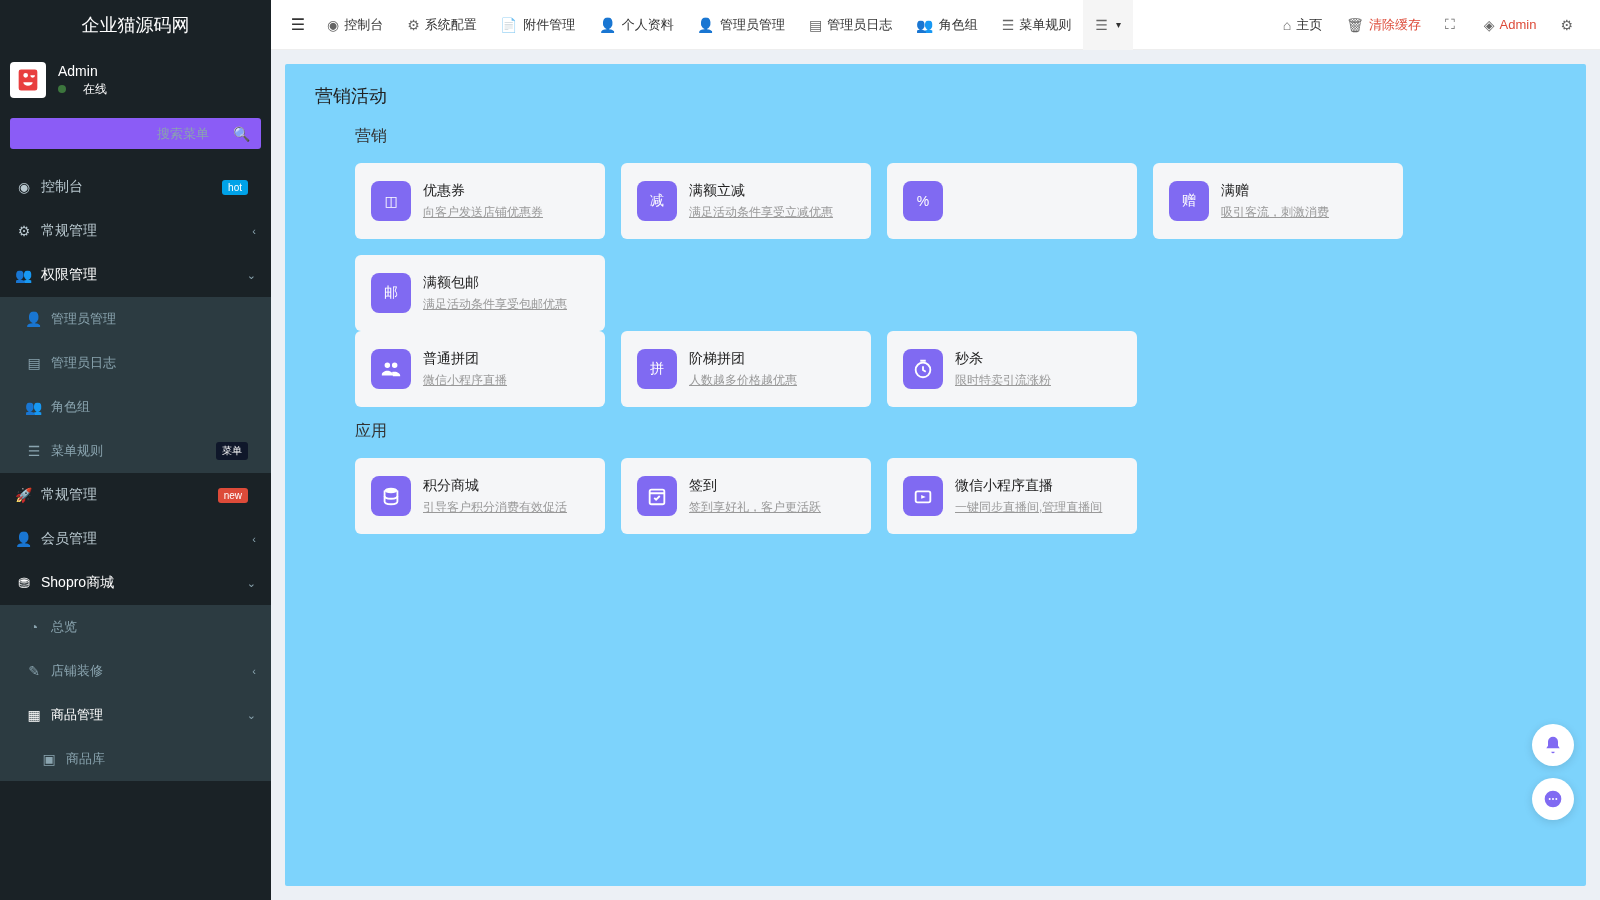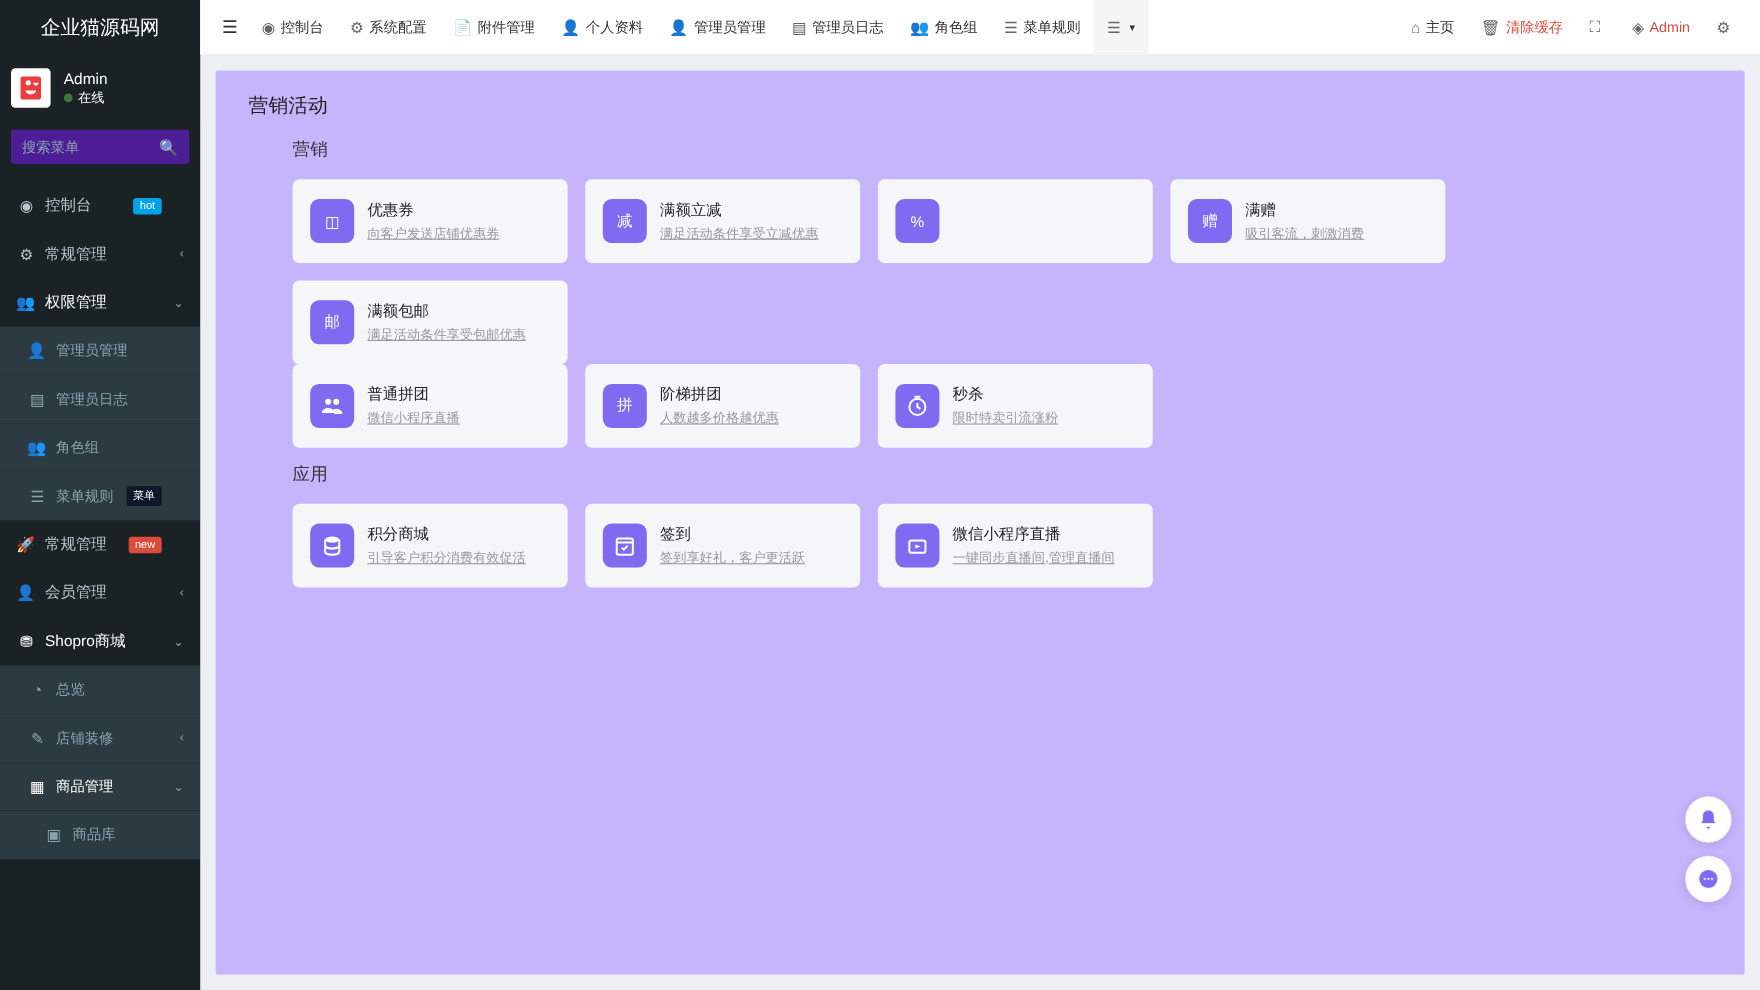--- a/index.html
+++ b/index.html
@@ -1,53 +1,53 @@
 <!DOCTYPE html>
 <html><head>
 <meta charset="utf-8">
 <style>
 * { margin: 0; padding: 0; box-sizing: border-box; }
 body { font-family: -apple-system, BlinkMacSystemFont, "Segoe UI", "Microsoft YaHei", sans-serif; background: #ecf0f5; overflow: hidden; }
 .app { display: flex; width: 1600px; height: 900px; }
-.sidebar { width: 182px; background: #1a2226; color: #fff; display: flex; flex-direction: column; flex-shrink: 0; overflow-y: auto; }
+.sidebar { width: 271px; background: #1a2226; color: #fff; display: flex; flex-direction: column; flex-shrink: 0; overflow-y: auto; }
 .sidebar::-webkit-scrollbar { width: 0; }
 .logo { height: 50px; line-height: 50px; text-align: center; font-size: 18px; font-weight: 500; background: #1a2226; }
 .user-panel { padding: 12px 10px; display: flex; align-items: center; background: #1a2226; }
 .user-avatar { width: 36px; height: 36px; border-radius: 4px; background: #fff; display: flex; align-items: center; justify-content: center; margin-right: 12px; }
 .user-avatar svg { width: 28px; height: 28px; }
 .user-info { display: flex; flex-direction: column; }
 .user-name { font-size: 14px; font-weight: 500; }
-.user-status { font-size: 12px; color: #fff; display: flex; align-items: center; margin-top: 2px; }
+.user-status { font-size: 12px; color: #fff; display: flex; align-items: center; margin-top: 2px; gap: 12px; }
 .status-dot { width: 8px; height: 8px; border-radius: 50%; background: #3c763d; margin-right: 5px; }
 .search-box { margin: 8px 10px; position: relative; }
-.search-input { width: 100%; background: #4c1d95; border: none; color: #fff; padding: 8px 34px 8px 10px; font-size: 13px; border-radius: 3px; }
+.search-input { width: 100%; background: #8b5cf6; border: none; color: #fff; padding: 8px 52px 8px 10px; font-size: 13px; border-radius: 3px; text-align: right; }
 .search-input::placeholder { color: #8aa4af; }
 .search-icon { position: absolute; right: 10px; top: 50%; transform: translateY(-50%); color: #8aa4af; font-size: 14px; }
 .menu { list-style: none; margin-top: 8px; }
 .menu-item { display: flex; align-items: center; padding: 13px 15px; color: #b8c7ce; font-size: 14px; cursor: pointer; position: relative; }
 .menu-item.sub { padding-left: 25px; background: #2c3b41; color: #8aa4af; font-size: 13px; }
 .menu-item.expanded { color: #fff; }
 .menu-icon { width: 18px; margin-right: 8px; font-size: 14px; text-align: center; }
 .menu-label { flex: 1; }
-.menu-badge { background: #dd4b39; color: #fff; font-size: 10px; padding: 2px 6px; border-radius: 3px; margin-right: 20px; }
+.menu-badge { background: #dd4b39; color: #fff; font-size: 10px; padding: 2px 6px; border-radius: 3px; margin-right: 8px; }
 .menu-badge.hot { background: #00a2e8; }
 .menu-badge.menu-b { background: #0f172a; }
 .menu-chevron { font-size: 11px; color: #8aa4af; }
 .main { flex: 1; display: flex; flex-direction: column; }
 .topbar { height: 50px; background: #fff; display: flex; align-items: center; padding: 0 10px; border-bottom: 1px solid #eee; }
 .top-toggle { width: 34px; text-align: center; color: #333; font-size: 16px; cursor: pointer; }
 .top-nav { display: flex; align-items: center; flex: 1; }
 .top-item { display: flex; align-items: center; padding: 0 12px; height: 50px; color: #333; font-size: 13px; cursor: pointer; }
 .top-item .ti-icon { margin-right: 5px; font-size: 14px; color: #666; }
 .top-item.active { background: #f5f5f5; }
 .top-right { display: flex; align-items: center; }
 .top-right .top-item.danger { color: #dd4b39; }
 .top-right .top-item.admin-u { color: #dd4b39; }
 .content { flex: 1; overflow-y: auto; padding: 14px; }
-.panel { background: #c4b5fd; border-radius: 2px; padding: 20px 30px 30px; min-height: 100%; }
+.panel { background: #7dd3fc; border-radius: 2px; padding: 20px 30px 30px; min-height: 100%; }
 .panel-title { font-size: 18px; color: #222; margin-bottom: 18px; }
 .section-title { font-size: 16px; color: #333; margin: 14px 0 16px 40px; }
 .section-title:first-of-type { margin-top: 0; }
 .card-grid { display: flex; flex-wrap: wrap; gap: 16px; padding: 0 40px; }
 .card { width: 250px; background: #f5f6f8; border-radius: 6px; padding: 18px 16px; display: flex; align-items: center; cursor: pointer; }
 .card-icon { width: 40px; height: 40px; background: #806af2; border-radius: 8px; color: #fff; display: flex; align-items: center; justify-content: center; font-size: 14px; margin-right: 12px; flex-shrink: 0; font-weight: 500; }
 .card-icon svg { width: 22px; height: 22px; fill: #fff; }
 .card-text { flex: 1; }
 .card-title { font-size: 14px; color: #222; font-weight: 500; margin-bottom: 4px; }
 .card-desc { font-size: 12px; color: #999; text-decoration: underline; }

